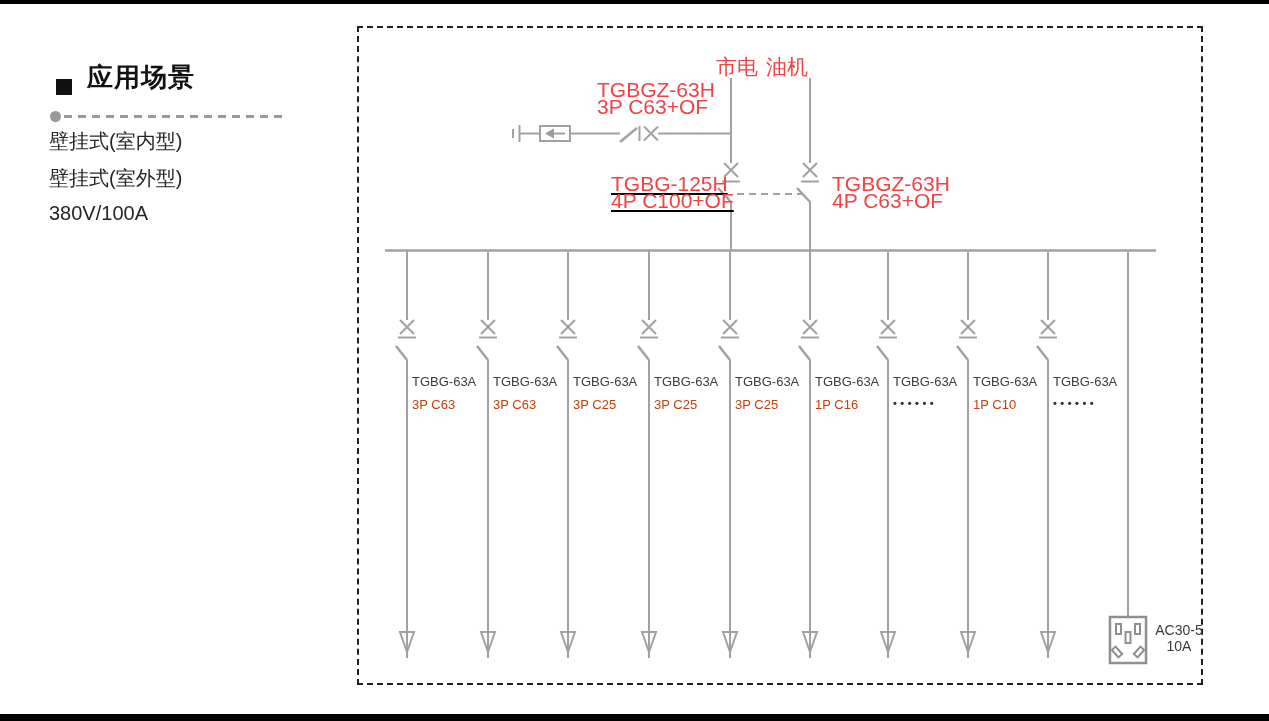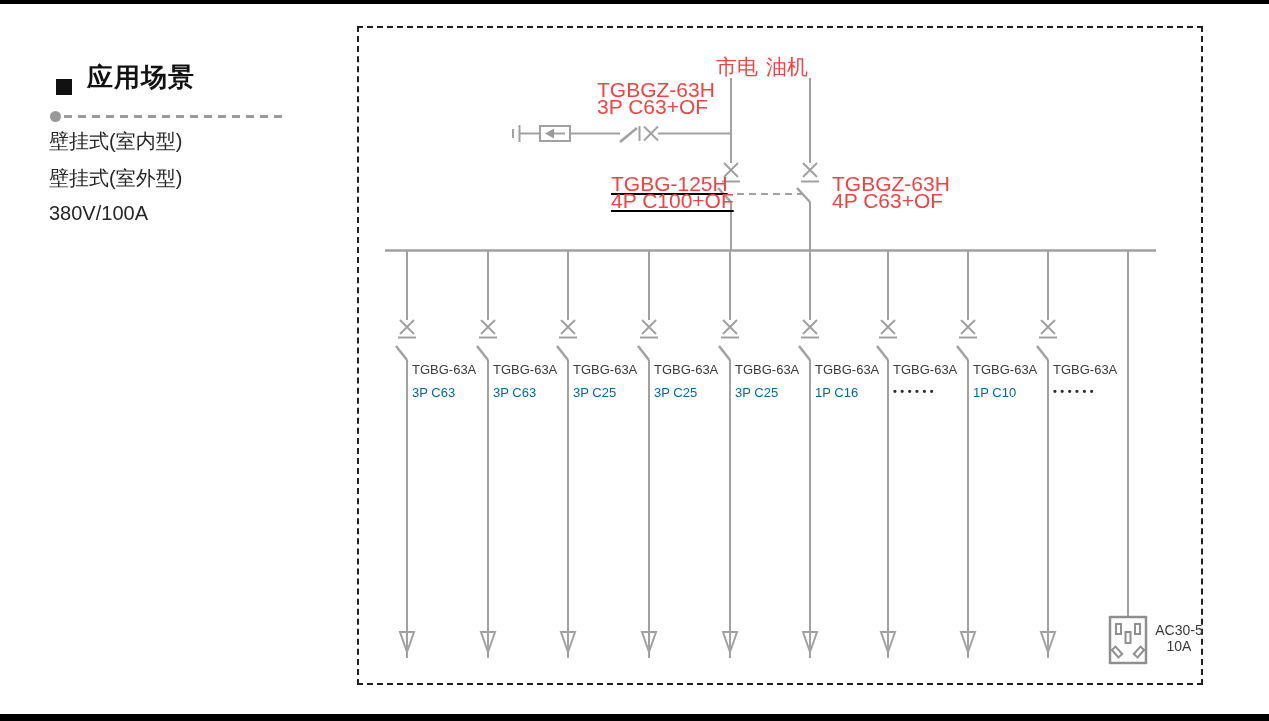--- a/index.html
+++ b/index.html
@@ -14,23 +14,23 @@
   #heading .sq{width:16px;height:16px;background:#111;}
   #heading .txt{font-size:26px;font-weight:bold;color:#111;letter-spacing:1px;}
   #sep-dot{left:50px;top:111px;width:11px;height:11px;border-radius:50%;background:#9a9a9a;}
   #sep-line{left:64px;top:115px;width:222px;height:3px;
             background:repeating-linear-gradient(90deg,#9a9a9a 0 8px,transparent 8px 14px);}
   .side-item{left:49px;font-size:20px;color:#262626;}
   
   #frame{left:357px;top:26px;width:842px;height:655px;border:2px dashed #1f1f1f;}
   
   .dtext{color:#ef4444;font-size:21px;line-height:17px;white-space:nowrap;}
-  .branch-label{position:absolute;top:362px;}
+  .branch-label{position:absolute;top:374px;}
   .branch-label .model{font-size:13px;color:#3b3b3b;margin-bottom:8px;white-space:nowrap;}
-  .branch-label .spec{font-size:13px;color:#0369a1;white-space:nowrap;}
+  .branch-label .spec{font-size:13px;color:#c2410c;white-space:nowrap;}
   .branch-label .spec.dots{font-size:11px;font-weight:bold;letter-spacing:3.5px;color:#2e2e2e;}
   #socket-label{left:1150px;top:622px;width:58px;text-align:center;}
   #socket-label div{font-size:14px;line-height:16px;color:#3b3b3b;}
   
   .ln{stroke:#a1a1a1;fill:none;stroke-width:2;}
   .ln-th{stroke:#a1a1a1;fill:none;stroke-width:2.5;}
   .slot{stroke:#8f8f8f;fill:none;stroke-width:2;}
 </style>
 </head>
 <body>

